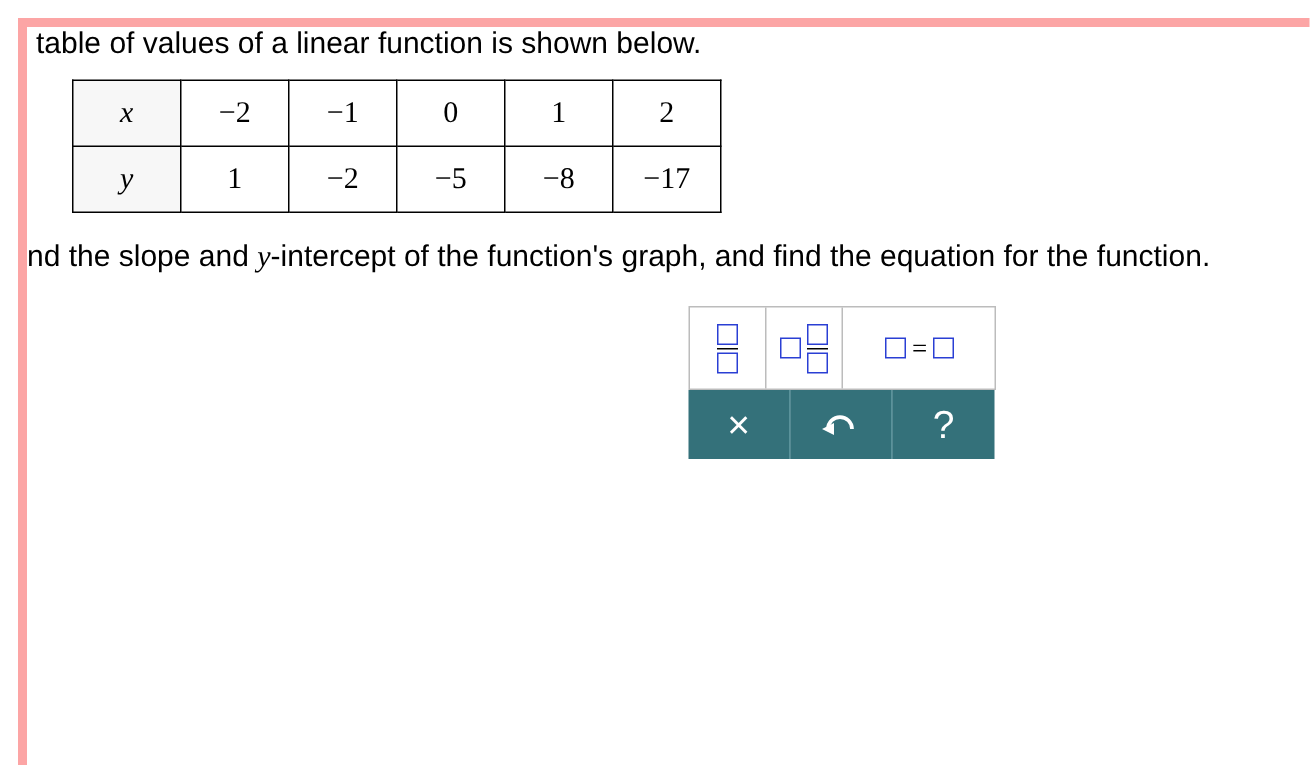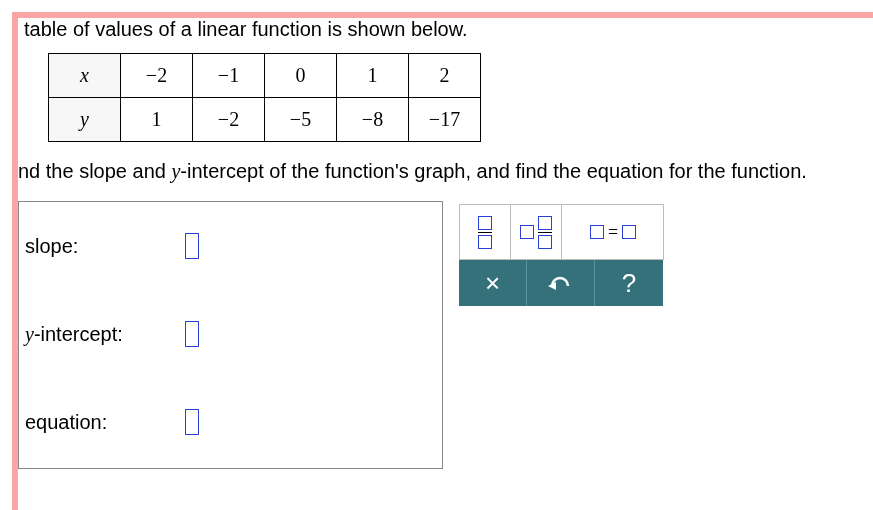--- a/index.html
+++ b/index.html
@@ -141,36 +141,20 @@
     <td>−8</td>
     <td>−17</td>
   </tr>
 </tbody>
     </table>
 
 <p class="prompt">
   <span>nd the slope and </span><span class="yit">y</span><span>-intercept of the function's graph, and find the equation for the function.</span>
 </p>
 
-<div class="answer-box">
-  <div class="ans-row">
-    <div class="ans-label">slope:</div>
-    <div class="ans-field"></div>
-  </div>
-  <div class="ans-row">
-    <div class="ans-label">
-      <span class="yit">y</span><span>-intercept:</span>
-    </div>
-    <div class="ans-field"></div>
-  </div>
-  <div class="ans-row">
-    <div class="ans-label">equation:</div>
-    <div class="ans-field"></div>
-  </div>
-</div>
 
 <div class="toolbox">
   <div class="tb-row1">
     <div class="tb-cell">
       <div class="frac-stack">
         <div class="sq"></div>
         <div class="bar"></div>
         <div class="sq"></div>
       </div>
     </div>

